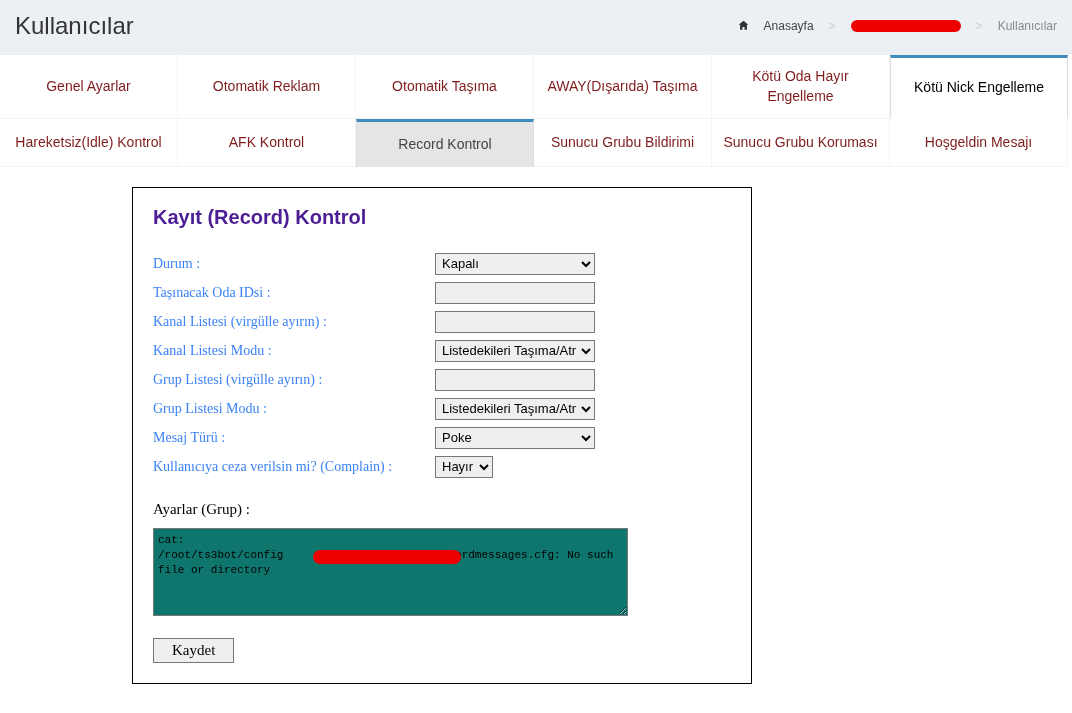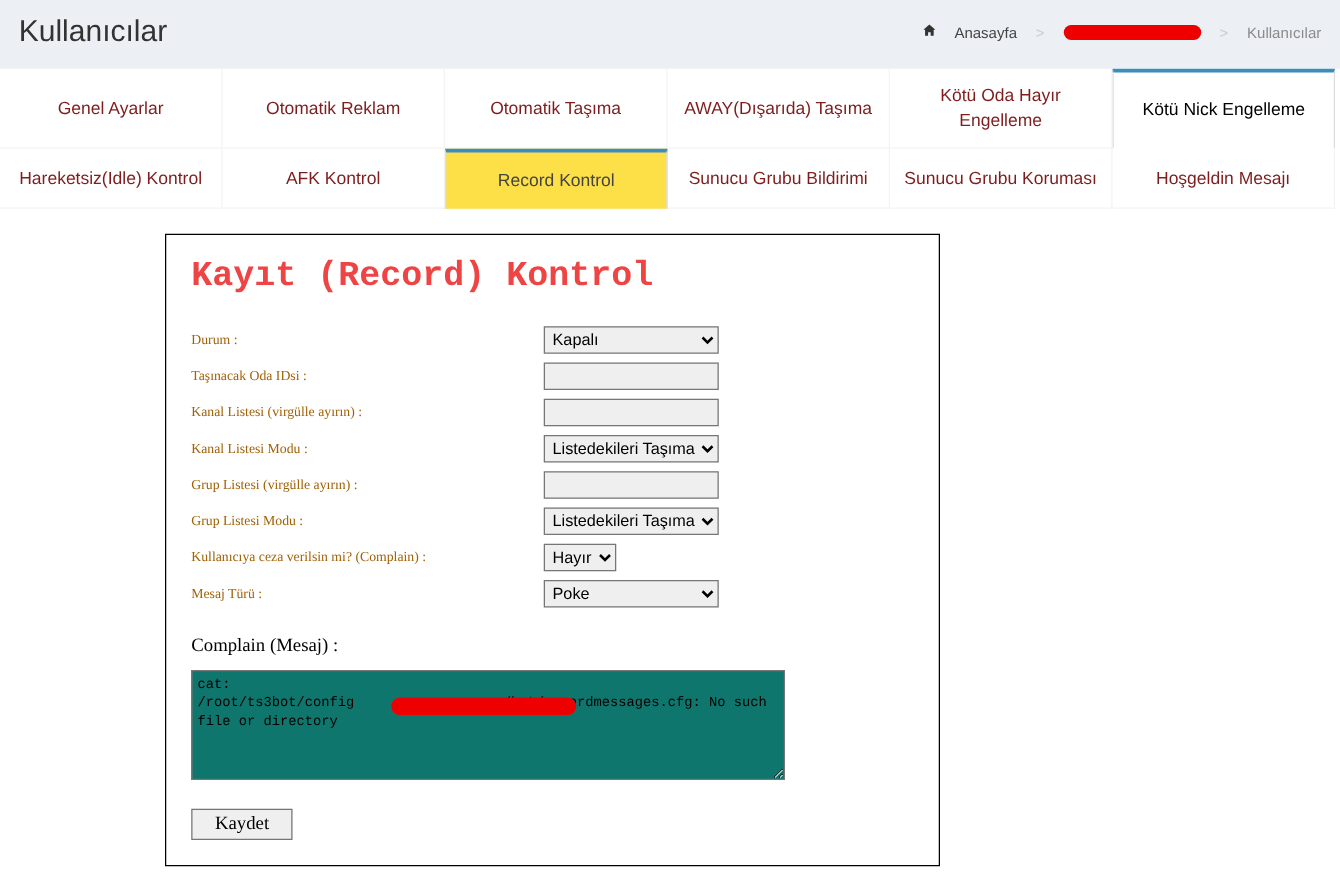--- a/index.html
+++ b/index.html
@@ -90,21 +90,21 @@
       border-right: 1px solid #ddd;
       color: #000000;
       background: #fff;
     }
     .tabs li.active {
       border-top: 3px solid #3c8dbc;
       border-bottom: none;
       border-left: 1px solid #ddd;
       border-right: 1px solid #ddd;
       color: #444;
-      background: #fde047;
+      background: #e5e5e5;
     }
     
     .tabs-row1 li { width: 178px; }
     .tabs-row2 li { width: 178px; }
 
     .content-wrap {
       display: flex;
       justify-content: center;
       padding: 20px 0 0 0;
       background: #fff;
@@ -112,52 +112,52 @@
     }
     .panel {
       width: 620px;
       border: 1px solid #000;
       padding: 18px 20px 20px 20px;
       background: #fff;
       margin-bottom: 30px;
       margin-left: -188px;
     }
     .panel h2 {
-      font-family: Liberation Mono, monospace;
-      font-size: 28px;
+      font-family: Liberation Sans, sans-serif;
+      font-size: 20px;
       font-weight: bold;
       margin-bottom: 22px;
-      color: #ef4444;
+      color: #4c1d95;
     }
     .form-row {
       display: flex;
       align-items: center;
       margin-bottom: 4px;
       min-height: 25px;
     }
     .form-row label {
       font-family: Georgia, "Times New Roman", serif;
-      font-size: 11px;
-      color: #a16207;
+      font-size: 14px;
+      color: #3b82f6;
       width: 282px;
       flex-shrink: 0;
     }
     .form-row select,
     .form-row input[type="text"] {
       font-family: Arial, sans-serif;
       font-size: 13px;
       padding: 1px 2px;
       border: 1px solid #767676;
       background: #efefef;
       height: 22px;
     }
     .form-row select {
       background: #efefef;
     }
-    .w-long { width: 140px; }
+    .w-long { width: 160px; }
     .w-short { width: 58px; }
 
     .msg-label {
       font-family: Georgia, "Times New Roman", serif;
       font-size: 15px;
       margin-top: 22px;
       margin-bottom: 10px;
       color: #000;
     }
     textarea.msg-area {
@@ -270,34 +270,34 @@
       </div>
 
       <div class="form-row">
         <label>Grup Listesi Modu :</label>
         <select class="w-long">
           <option>Listedekileri Taşıma/Atma</option>
         </select>
       </div>
 
       <div class="form-row">
+        <label>Mesaj Türü :</label>
+        <select class="w-long">
+          <option>Poke</option>
+        </select>
+      </div>
+
+      <div class="form-row">
         <label>Kullanıcıya ceza verilsin mi? (Complain) :</label>
         <select class="w-short">
           <option>Hayır</option>
         </select>
       </div>
 
-      <div class="form-row">
-        <label>Mesaj Türü :</label>
-        <select class="w-long">
-          <option>Poke</option>
-        </select>
-      </div>
-
-      <div class="msg-label">Complain (Mesaj) :</div>
+      <div class="msg-label">Ayarlar (Grup) :</div>
 
       <div class="textarea-wrap">
         <textarea class="msg-area" style="">cat:
 /root/ts3bot/config                  /bot/recordmessages.cfg: No such file or directory</textarea>
         <span class="textarea-redact"></span>
       </div>
 
       <div>
         <button class="save-btn">Kaydet</button>
       </div>

